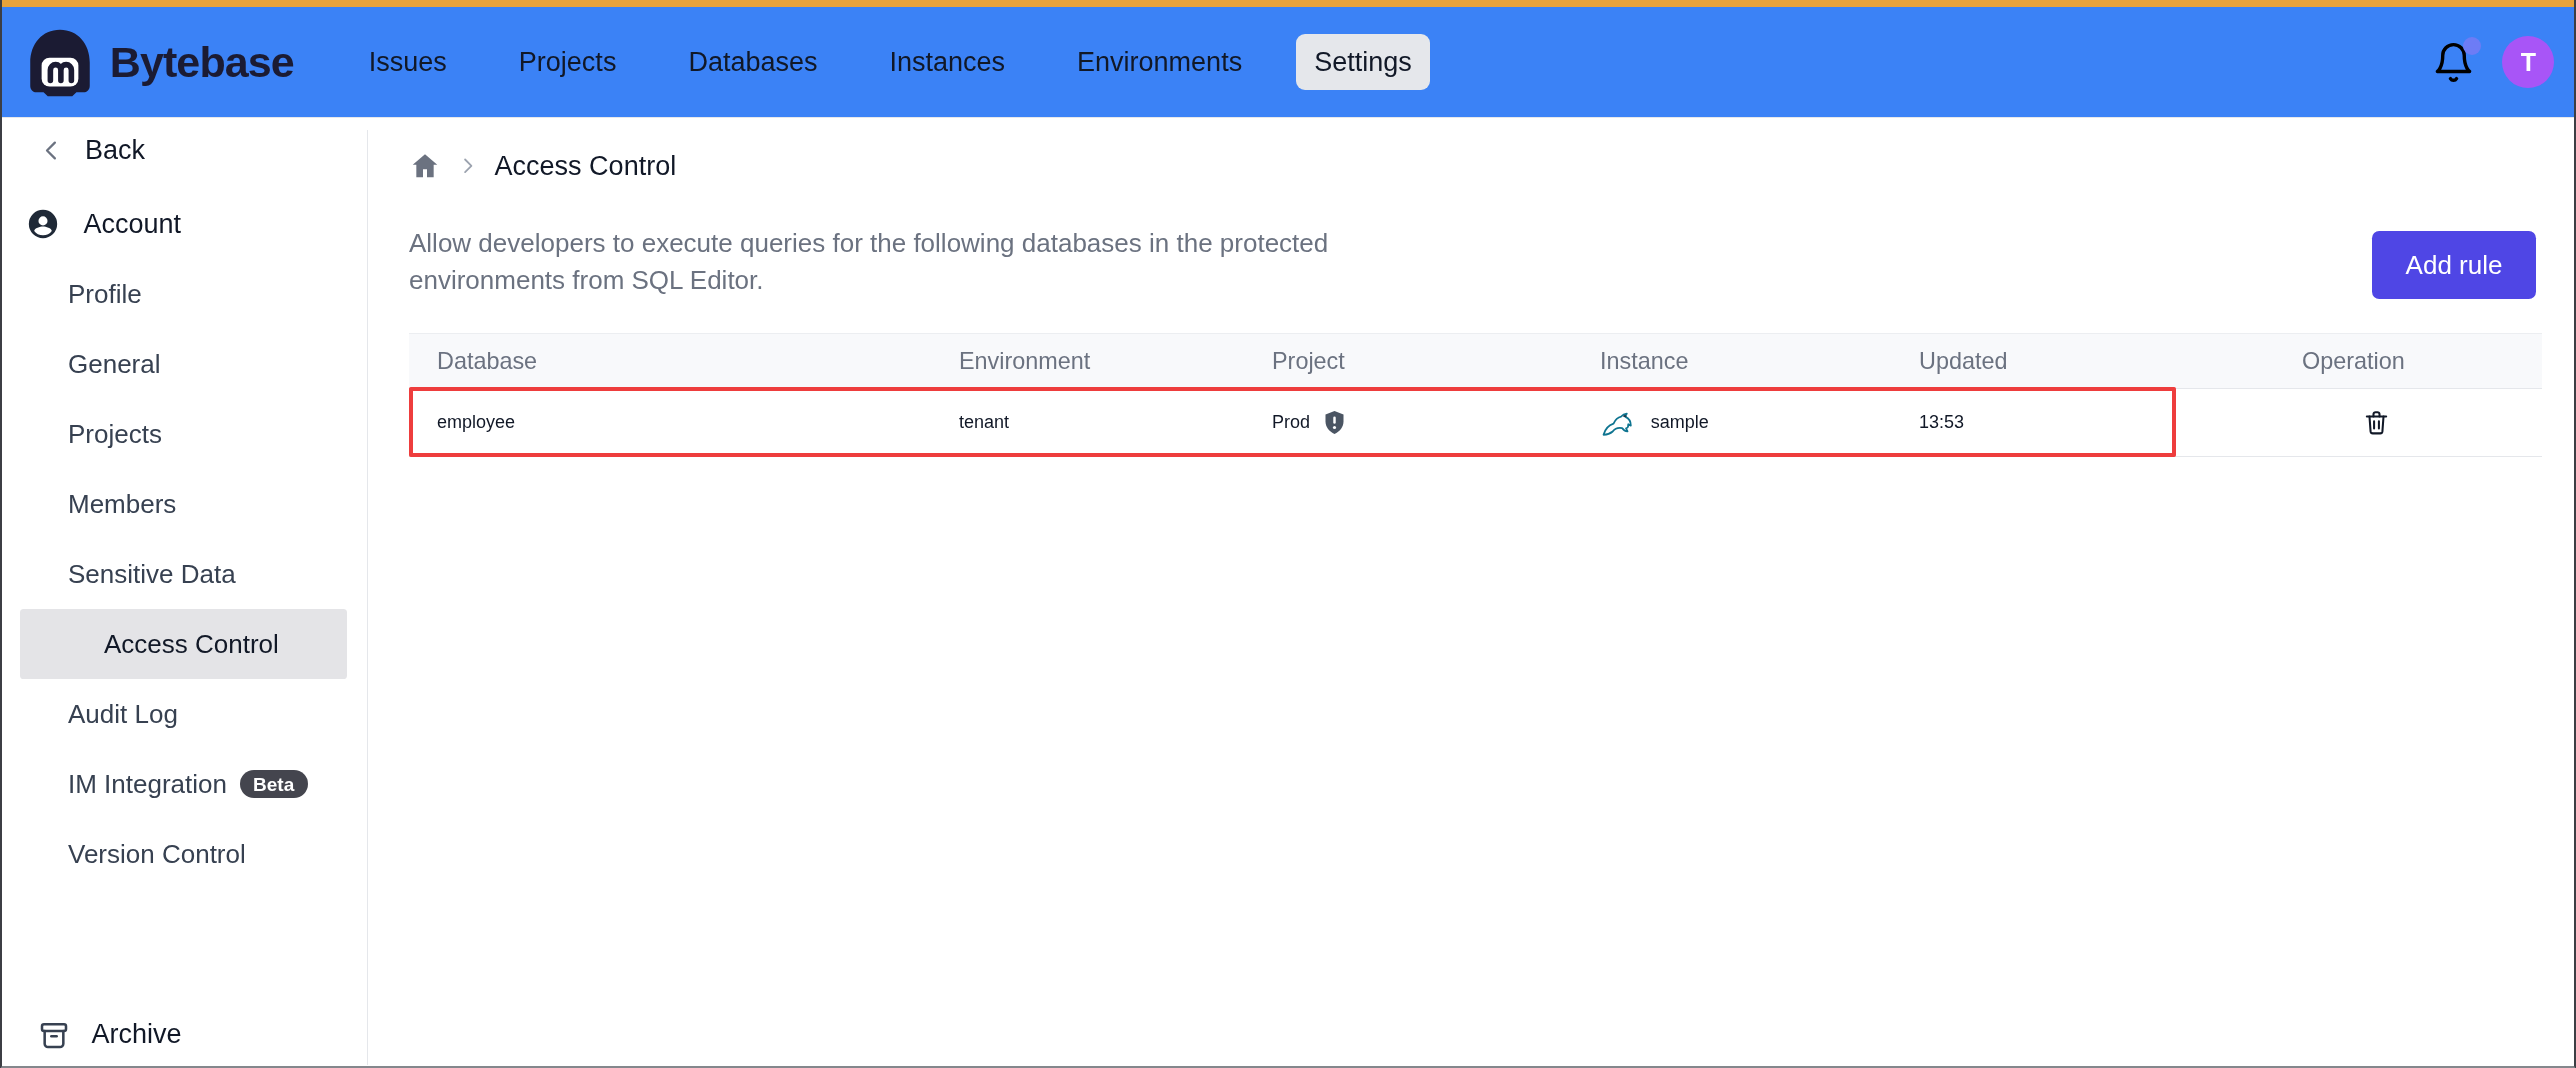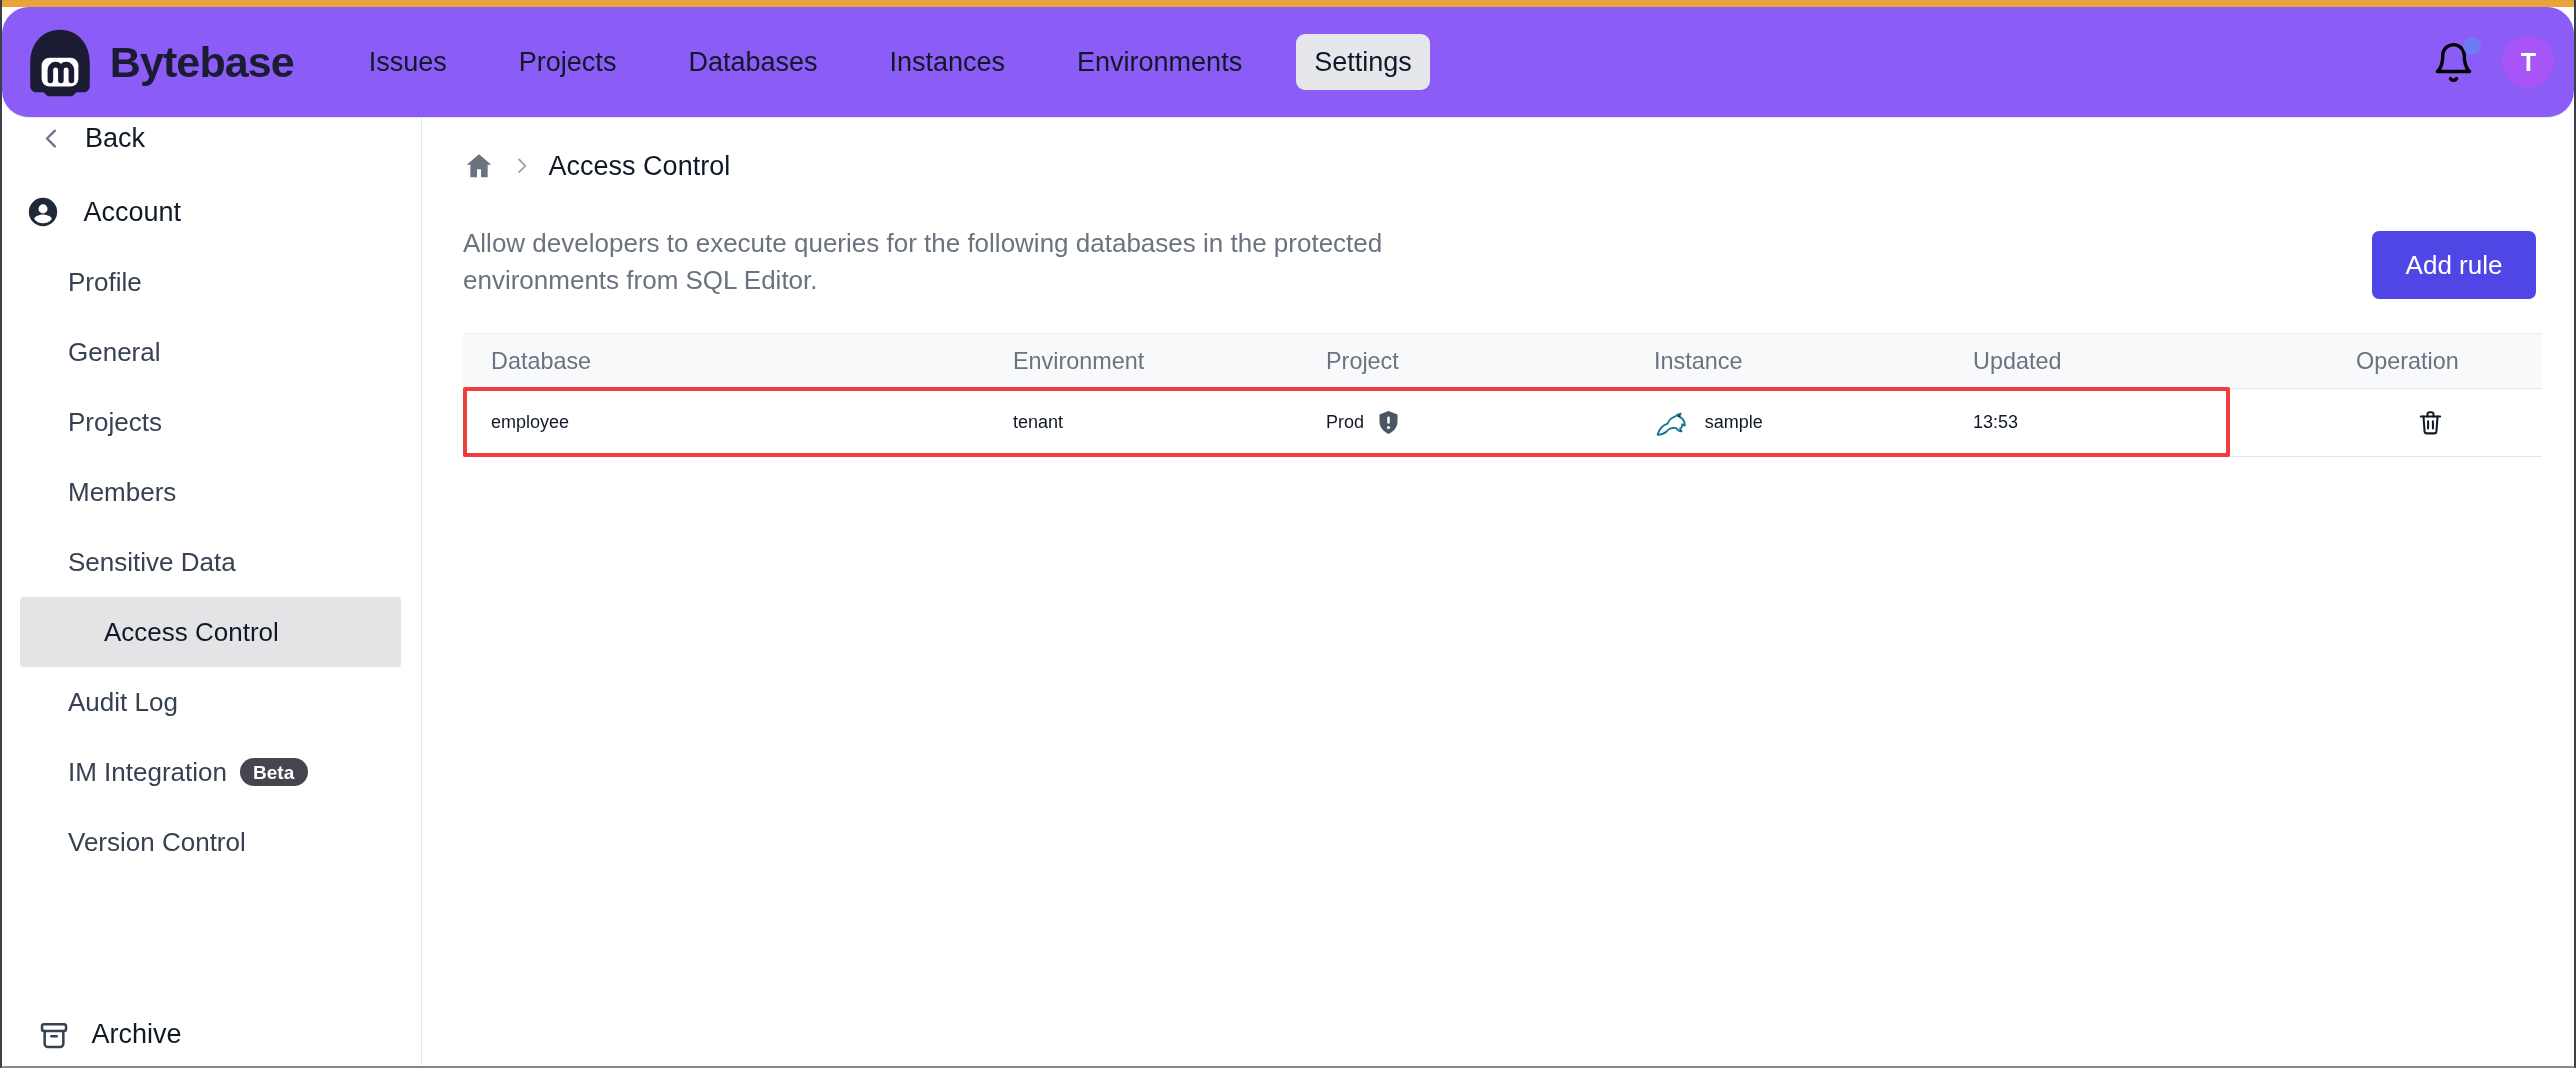--- a/index.html
+++ b/index.html
@@ -9,38 +9,38 @@
   .screen{
     position:relative; width:2576px; height:1069px; background:#fff;
     border-left:2.7px solid #3c3e44; border-right:2.7px solid #3c3e44; border-bottom:3.6px solid #84878c;
     overflow:hidden;
   }
   .top-accent{ height:7.2px; width:100%; background:#e9a33b; }
 
   
   .navbar{
     height:111px; display:flex; align-items:center;
-    padding:0 16px 0 23.4px; border-bottom:0.9px solid #e5e7eb; background:#8b5cf6;border-radius:27px;
+    padding:0 16px 0 23.4px; border-bottom:0.9px solid #e5e7eb; background:#3b82f6;
   }
   .logo{ display:flex; align-items:center; gap:14.4px; cursor:pointer; }
   .logo-text{ font-size:43px; font-weight:700; color:#1b1b33; letter-spacing:-0.9px; }
   .nav-menu{ display:flex; align-items:center; gap:36px; margin-left:57px; }
   .nav-item{ font-size:27px; color:#111827; padding:12.6px 18px; border-radius:9px; cursor:pointer; white-space:nowrap; }
   .nav-item.active{ background:#e5e7eb; }
   .nav-right{ margin-left:auto; display:flex; align-items:center; gap:27px; padding-right:3.6px; }
   .bell-wrap{ position:relative; width:43px; height:43px; cursor:pointer; }
   .bell-dot{ position:absolute; top:-3.6px; right:-5.4px; width:18px; height:18px; border-radius:50%; background:#6d7cf5; }
   .avatar{ width:52px; height:52px; border-radius:50%; background:#a855f7; color:#fff;
            display:flex; align-items:center; justify-content:center; font-size:25px; font-weight:700; cursor:pointer; }
 
   
   .body-row{ display:flex; height:947px; }
 
   
-  .sidebar{ position:relative; width:420px; border-right:0.9px solid #e5e7eb; background:#fff; flex:none; }
+  .sidebar{ position:relative; width:366px; border-right:0.9px solid #e5e7eb; background:#fff; flex:none;margin-top:12px; }
   .back-row{ height:41px; display:flex; align-items:center; gap:20px; padding-left:36px;
              font-size:27px; color:#111827; cursor:pointer; }
   .side-heading{ height:70px; margin-top:18px; display:flex; align-items:center; gap:23.4px;
                  padding-left:24px; font-size:27px; font-weight:500; color:#111827; }
   .side-heading:first-of-type{ margin-top:18px; }
   .side-item{ height:70px; display:flex; align-items:center; padding-left:66px;
               font-size:26px; color:#374151; cursor:pointer; }
   .side-item .label-wrap{ display:flex; align-items:center; gap:12.6px; }
   .side-item.active{ background:#e4e4e7; margin:0 20px 0 18px; padding-left:84px; border-radius:3.6px; color:#111827; }
   .beta-badge{ background:#44454e; color:#fff; font-size:19px; font-weight:600;

